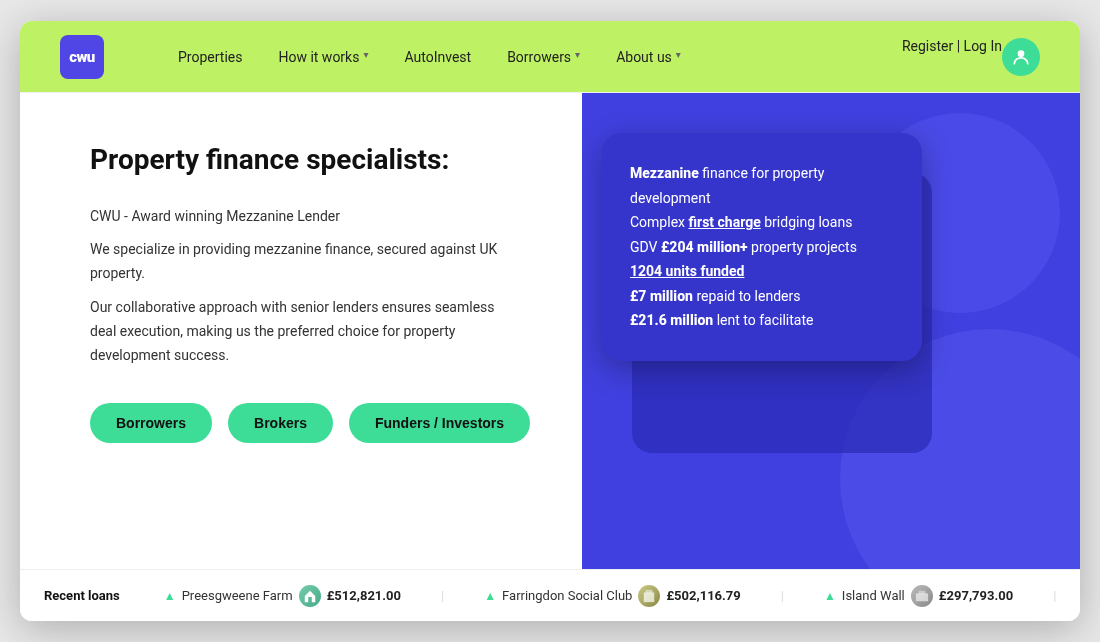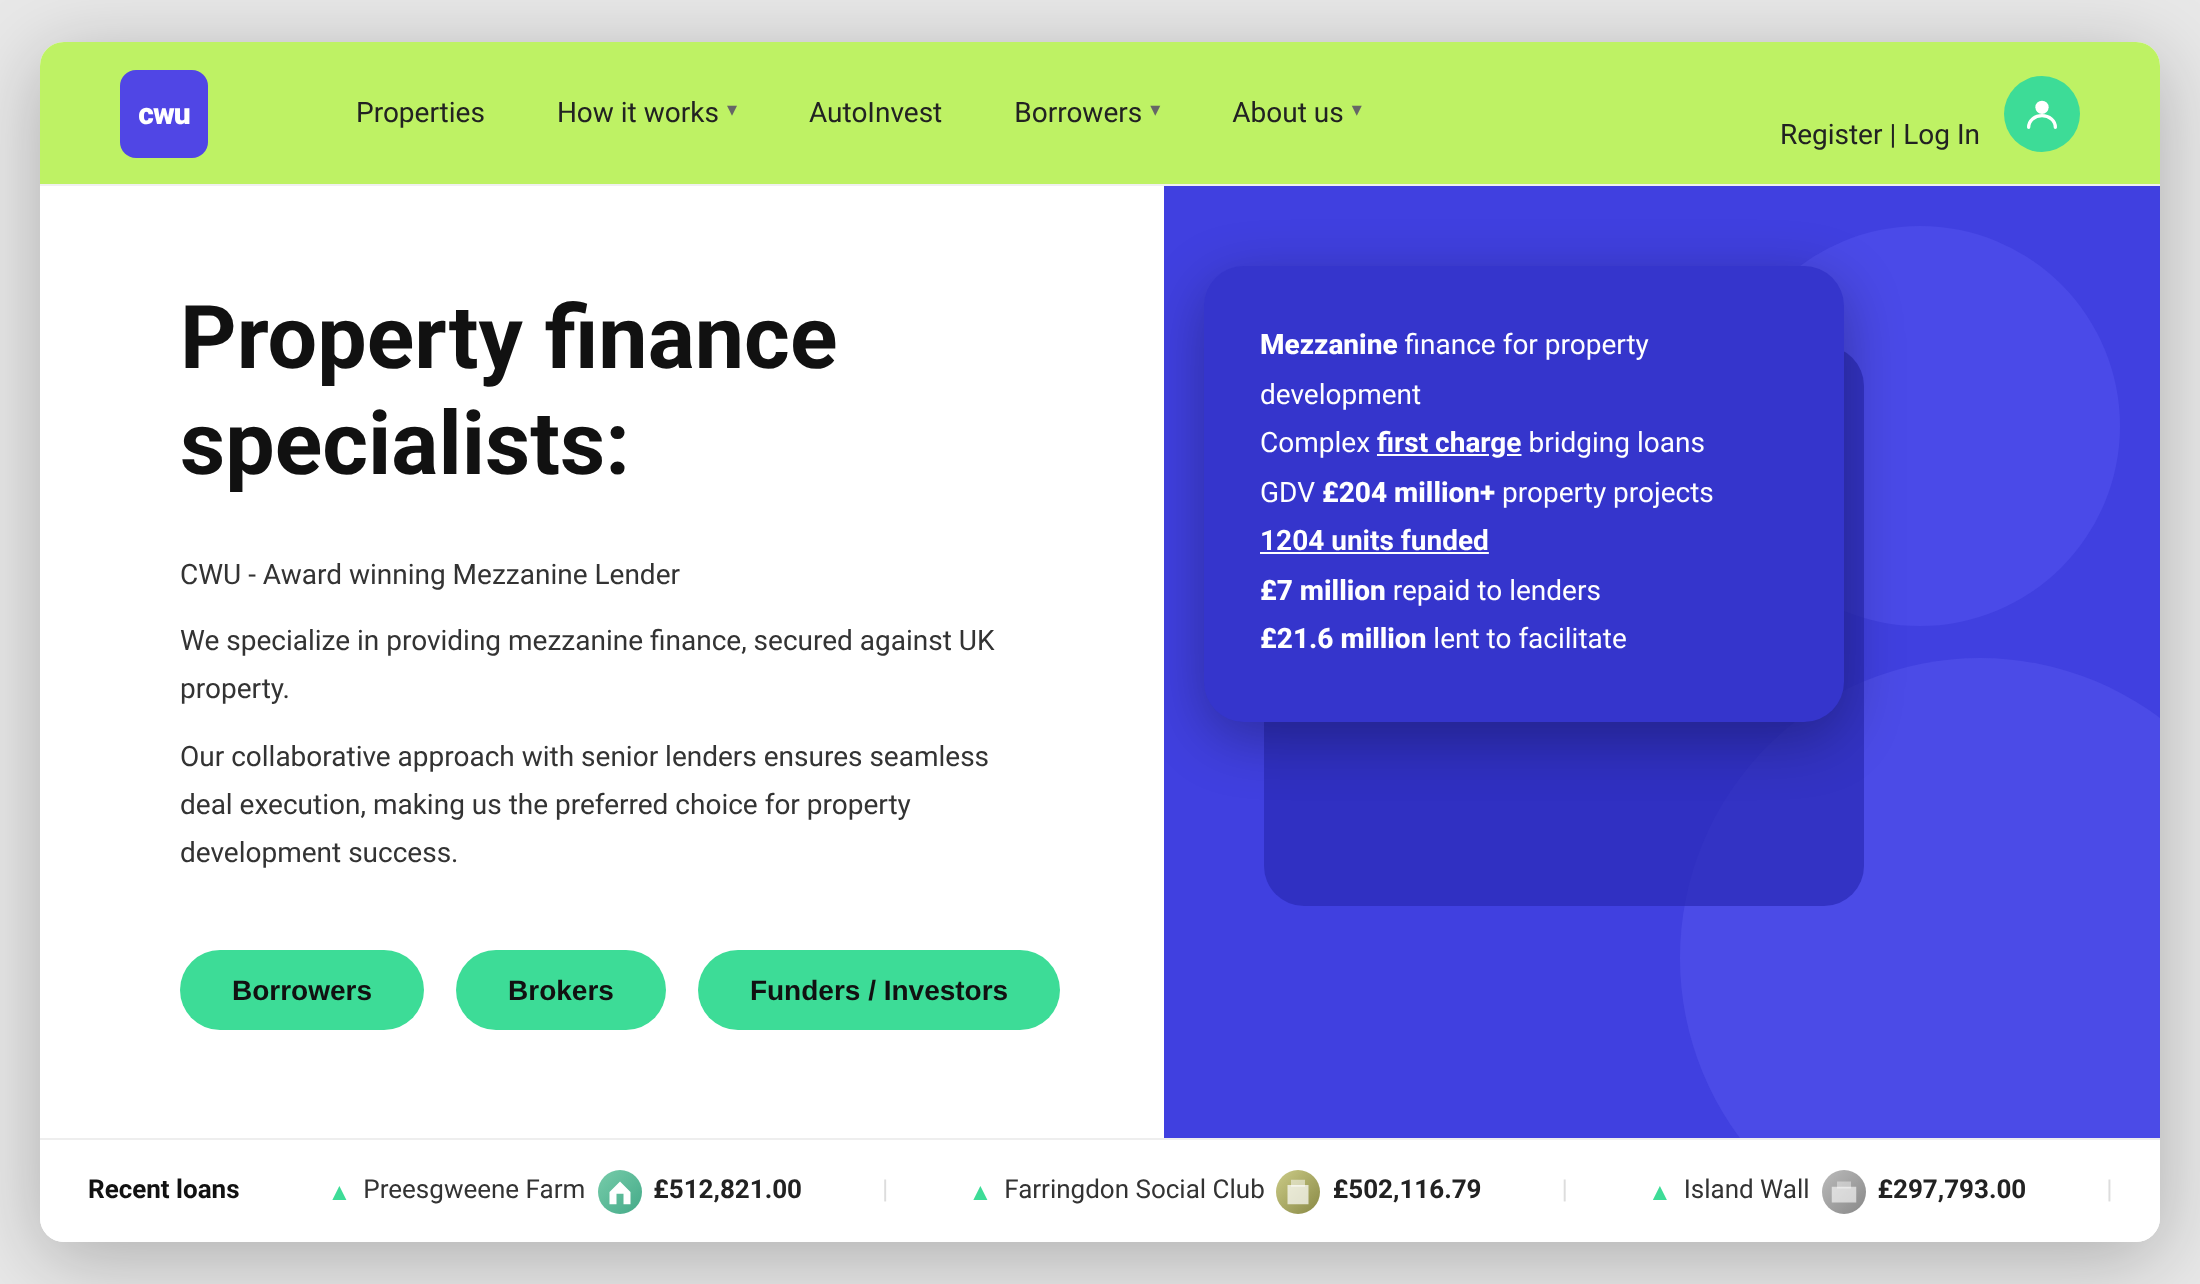--- a/index.html
+++ b/index.html
@@ -70,22 +70,21 @@
       gap: 4px;
       border-radius: 6px;
       white-space: nowrap;
     }
     .nav-chevron {
       font-size: 10px;
       color: #666;
     }
     .nav-right {
       display: flex;
-      align-items: flex-end;
-      gap: 12px;
+      align-items: flex-start;
       margin-left: auto;
     }
     .register-login {
       font-size: 14px;
       color: #222;
       cursor: pointer;
     }
     .avatar-icon {
       width: 38px;
       height: 38px;
@@ -105,21 +104,21 @@
     .left-panel {
       flex: 1;
       padding: 50px 50px 30px 70px;
       background: #fff;
       display: flex;
       flex-direction: column;
       justify-content: space-between;
       z-index: 2;
     }
     .hero-title {
-      font-size: 44px;
+      font-size: 28px;
       font-weight: 700;
       color: #111;
       margin-bottom: 28px;
       line-height: 1.2;
     }
     .hero-desc {
       font-size: 14px;
       color: #333;
       line-height: 1.7;
       max-width: 420px;

